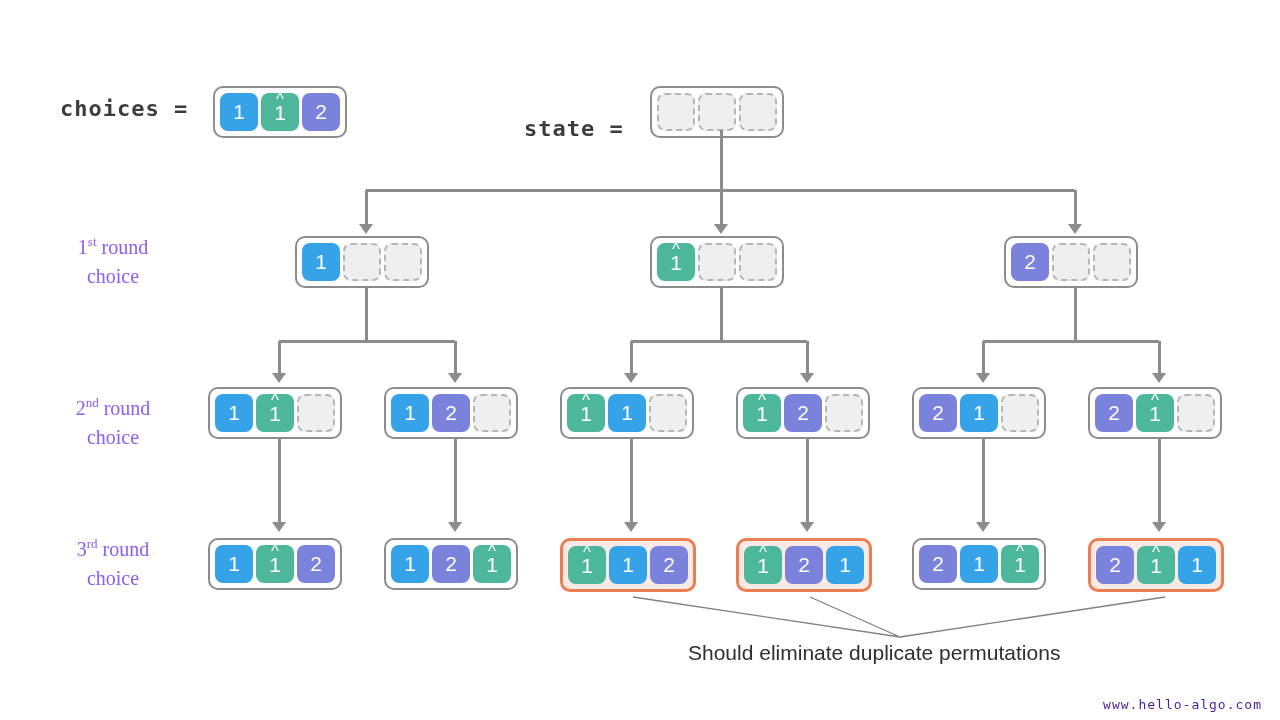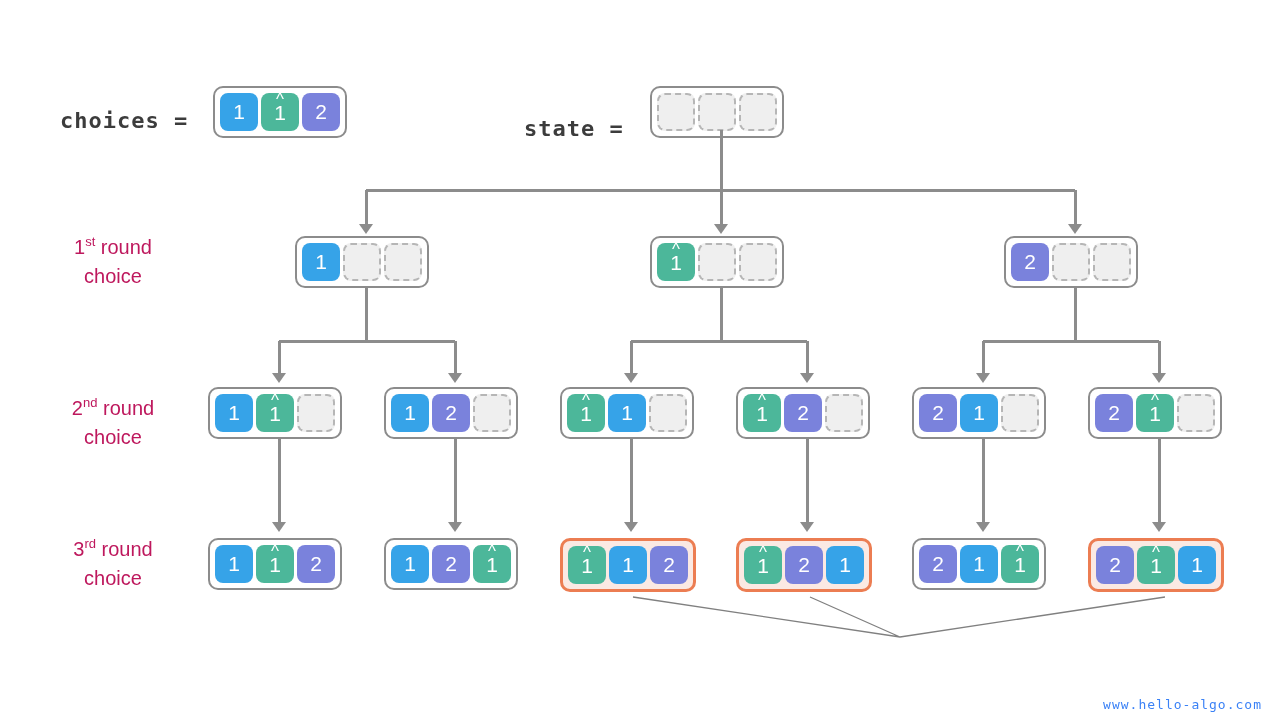--- a/index.html
+++ b/index.html
@@ -19,22 +19,23 @@
     font-size:22px;
     color:#3c3c3c;
     letter-spacing:1px;
     white-space:pre;
   }
   .round-label{
     position:absolute;
     text-align:center;
     font-size:20px;
     line-height:29px;
-    color:#be185d;
+    color:#8b5cf6;
     white-space:nowrap;
+    font-family:Liberation Serif, serif;
   }
   .round-label sup{font-size:13px;vertical-align:super;line-height:0;}
 
   
   .array{
     position:absolute;
     display:flex;
     flex-direction:row;
     align-items:center;
     gap:3px;
@@ -97,31 +98,31 @@
     position:absolute;
     font-size:21px;
     color:#2f2f2f;
     white-space:nowrap;
   }
   .watermark{
     position:absolute;
     right:18px;bottom:8px;
     font-family:"DejaVu Sans Mono", monospace;
     font-size:13px;
-    color:#3b82f6;
+    color:#4c1d95;
     letter-spacing:1px;
   }
   .leader{position:absolute;overflow:visible;}
 </style>
 </head>
 <body>
 
 <div id="stage">
 
-  <div class="mono" style="position:absolute;left:60px;top:108px;">choices = </div>
+  <div class="mono" style="position:absolute;left:60px;top:96px;">choices = </div>
 
   <div class="array" id="choices-array" style="left:213px;top:86px;">
       <div class="cell blue">
         <span>1</span>
       </div>
       <div class="cell green">
         <span class="hat"><span class="cap">^</span><span>1</span></span>
       </div>
       <div class="cell purple">
         <span>2</span>
@@ -336,15 +337,16 @@
           <span>1</span>
         </div>
       </div>
     </div>
 
   <svg class="leader" style="left:0;top:0;width:1280px;height:720px;pointer-events:none;">
     <polyline points="633,597 900,637 810,597" fill="none" stroke="#808080" stroke-width="1.3"></polyline>
     <polyline points="900,637 1165,597" fill="none" stroke="#808080" stroke-width="1.3"></polyline>
   </svg>
 
+  <div class="caption" style="left:688px;top:641px;">Should eliminate duplicate permutations</div>
 
   <div class="watermark">www.hello-algo.com</div>
 </div>
 
 </body></html>

